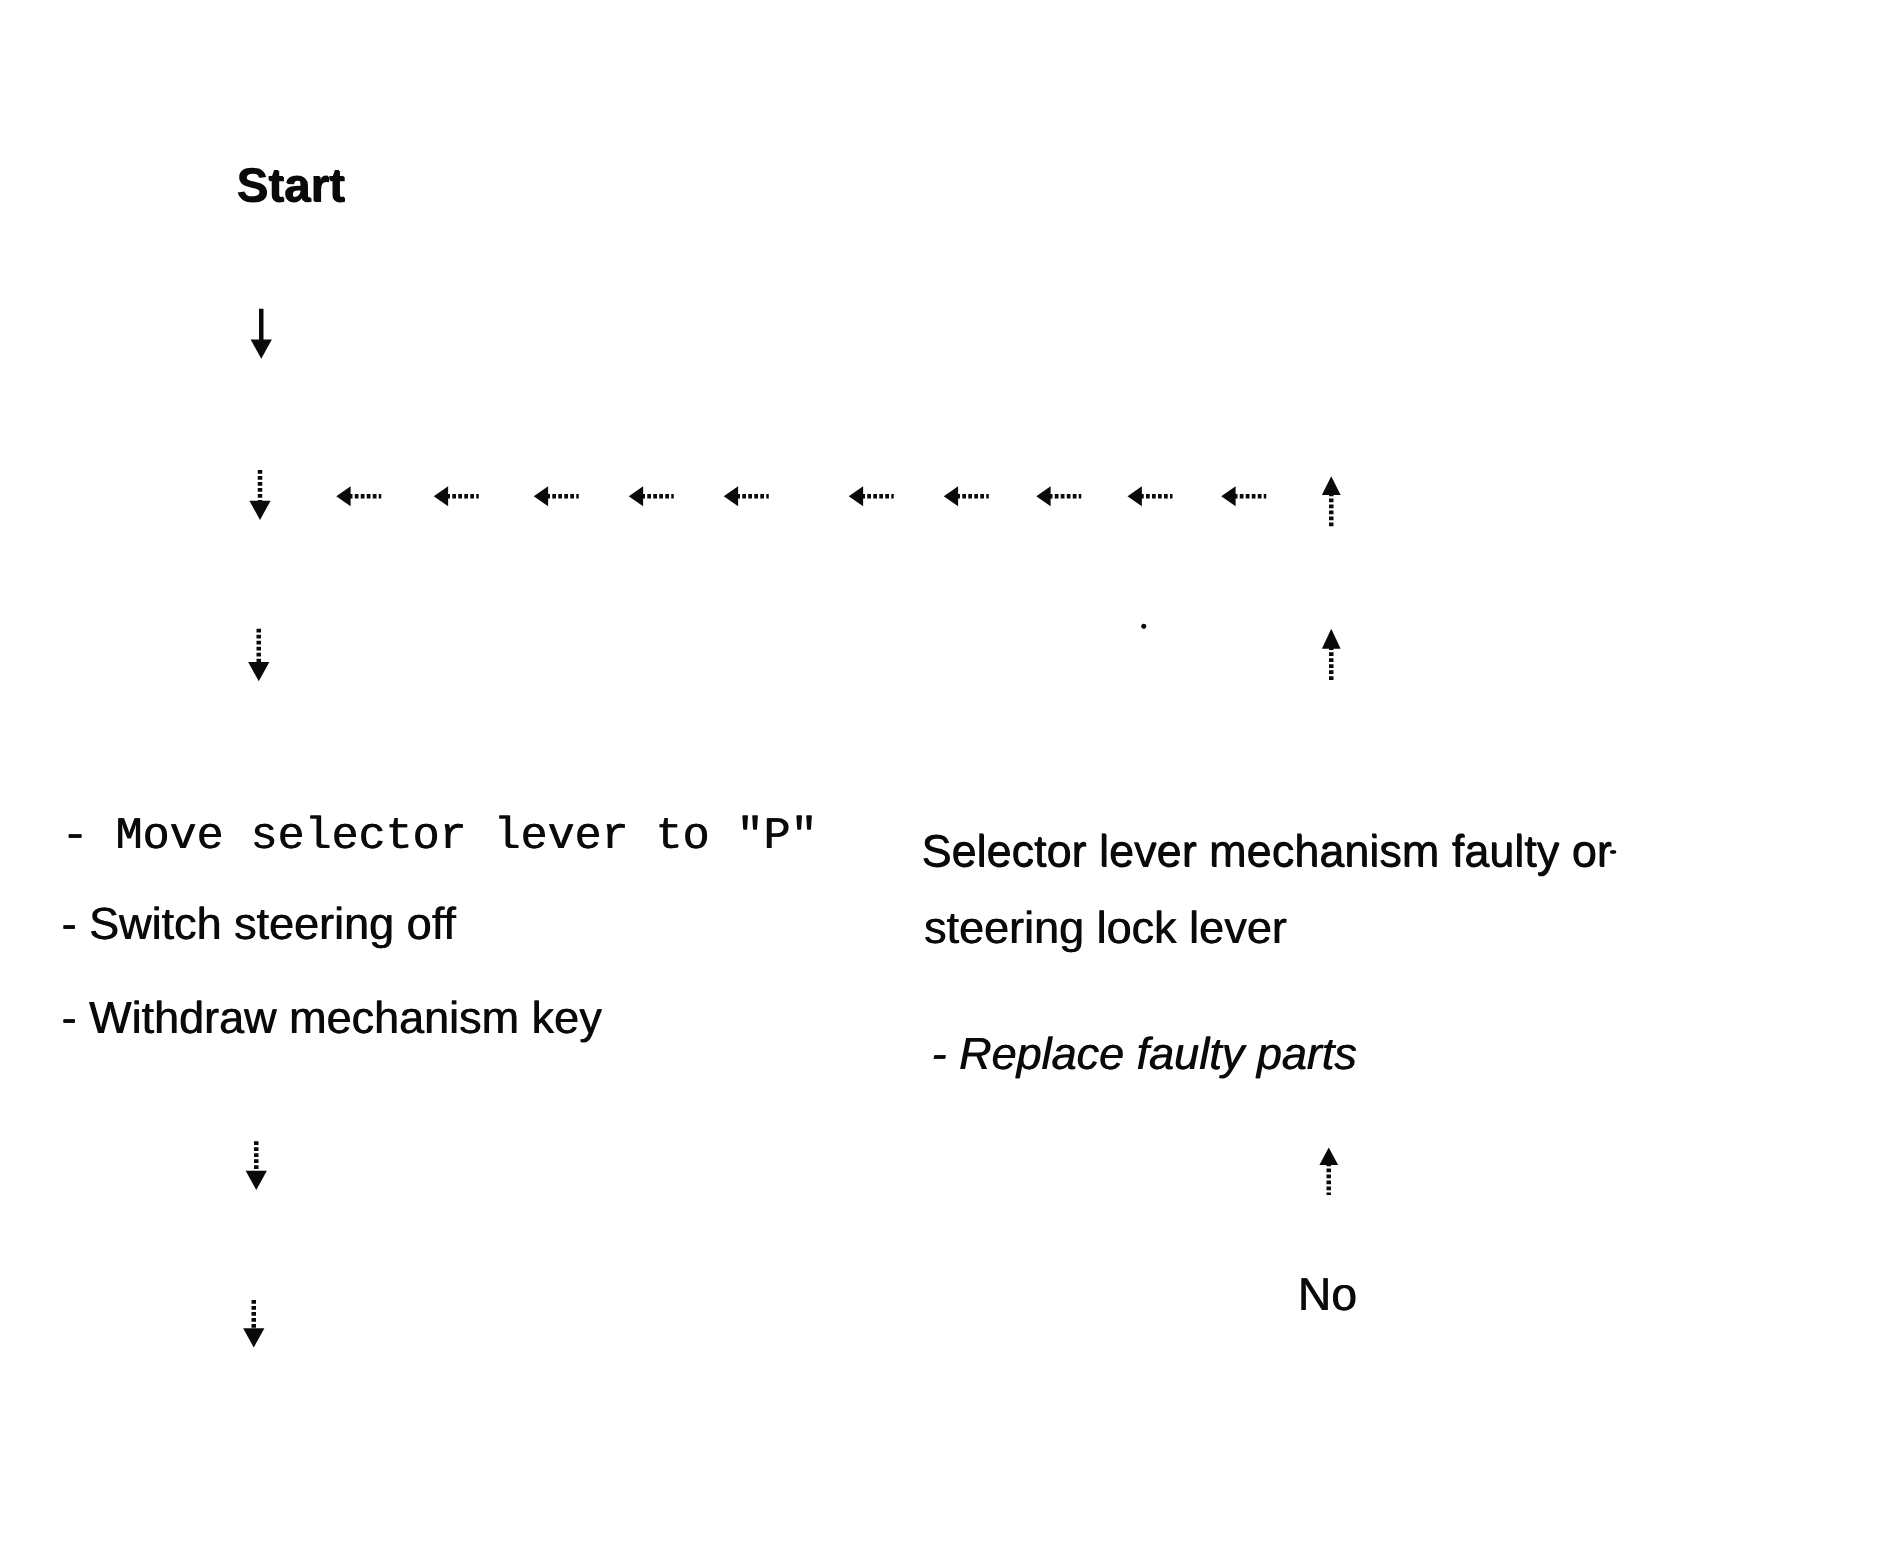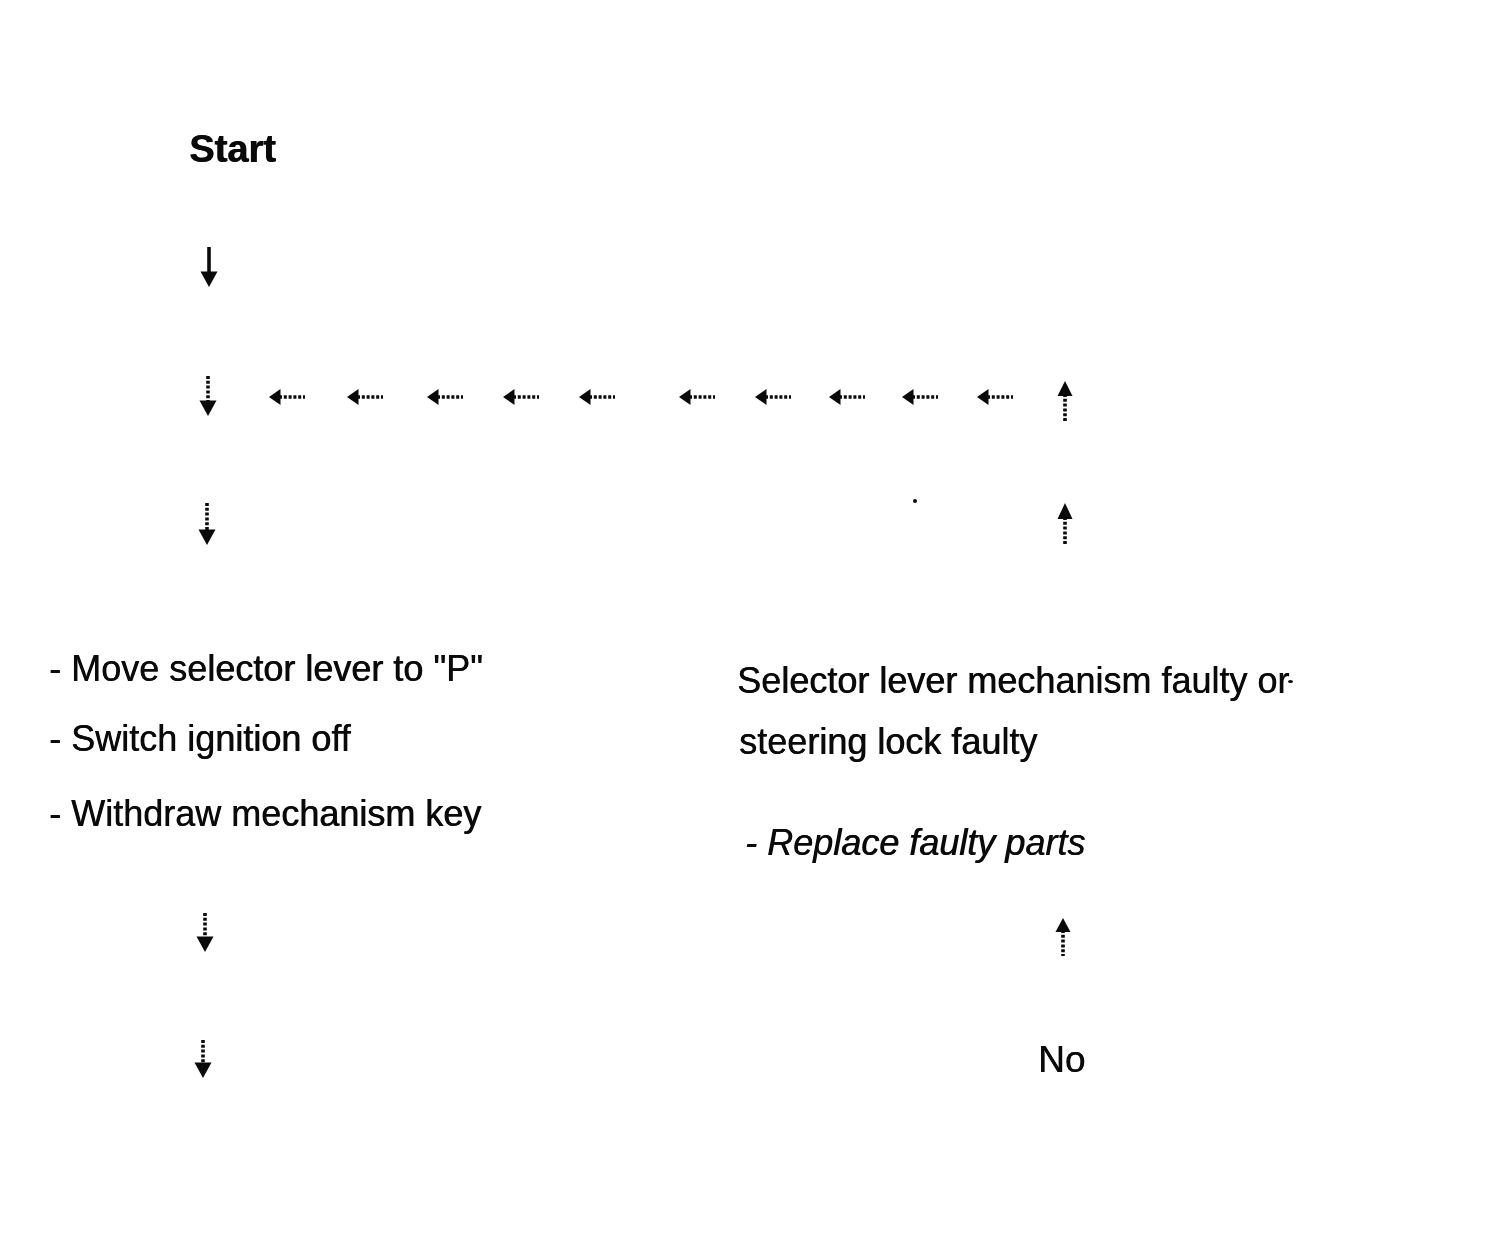--- a/index.html
+++ b/index.html
@@ -123,44 +123,44 @@
     <line x1="11" y1="1" x2="11" y2="30"></line>
       <path d="M2.5 27.5 L19.5 27.5 L11 43 Z"></path>
   </svg>
 
   <svg class="arrow dotted" style="left:1054px; top:502px;" width="22" height="44" viewBox="0 0 22 44">
     <line x1="11" y1="15" x2="11" y2="43"></line>
       <path d="M11 1 L18.5 17 L3.5 17 Z"></path>
   </svg>
 
   <div>
-    <div class="txt" style="left:49px; top:651px;">- Move selector lever to "P"</div>
-    <div class="txt" style="left:49px; top:721px;">- Switch ignition off</div>
+    <div class="txt" style="left:49px; top:651px;font-family:Liberation Mono, monospace;">- Move selector lever to "P"</div>
+    <div class="txt" style="left:49px; top:721px;">- Switch steering off</div>
     <div class="txt" style="left:49px; top:796px;">- Withdraw mechanism key</div>
   </div>
 
   <div>
     <div class="txt" style="left:737px; top:634px;margin-top:29px;">Selector lever mechanism faulty or</div>
-    <div class="txt" style="left:739px; top:724px;">steering lock faulty</div>
+    <div class="txt" style="left:739px; top:724px;">steering lock lever</div>
     <div class="txt" style="left:745px; top:825px;font-style:italic;">- Replace faulty parts</div>
   </div>
 
   <svg class="arrow dotted" style="left:194px; top:912px;" width="22" height="41" viewBox="0 0 22 41">
     <line x1="11" y1="1" x2="11" y2="27"></line>
       <path d="M2.5 24.5 L19.5 24.5 L11 40 Z"></path>
   </svg>
 
   <svg class="arrow dotted" style="left:1052px; top:917px;" width="22" height="40" viewBox="0 0 22 40">
     <line x1="11" y1="13" x2="11" y2="39"></line>
       <path d="M11 1 L18.5 15 L3.5 15 Z"></path>
   </svg>
 
   <svg class="arrow dotted" style="left:192px; top:1039px;" width="22" height="40" viewBox="0 0 22 40">
     <line x1="11" y1="1" x2="11" y2="26"></line>
       <path d="M2.5 23.5 L19.5 23.5 L11 39 Z"></path>
   </svg>
 
-  <div class="txt no" style="left:1038px; top:1041px;">No</div>
+  <div class="txt no" style="left:1038px; top:1017px;">No</div>
 
   <div class="speck" style="left:913px; top:499px; width:4px; height:4px;"></div>
   <div class="speck" style="left:1288px; top:680px; width:5px; height:3px;"></div>
 
 </div>
 
 </body></html>

